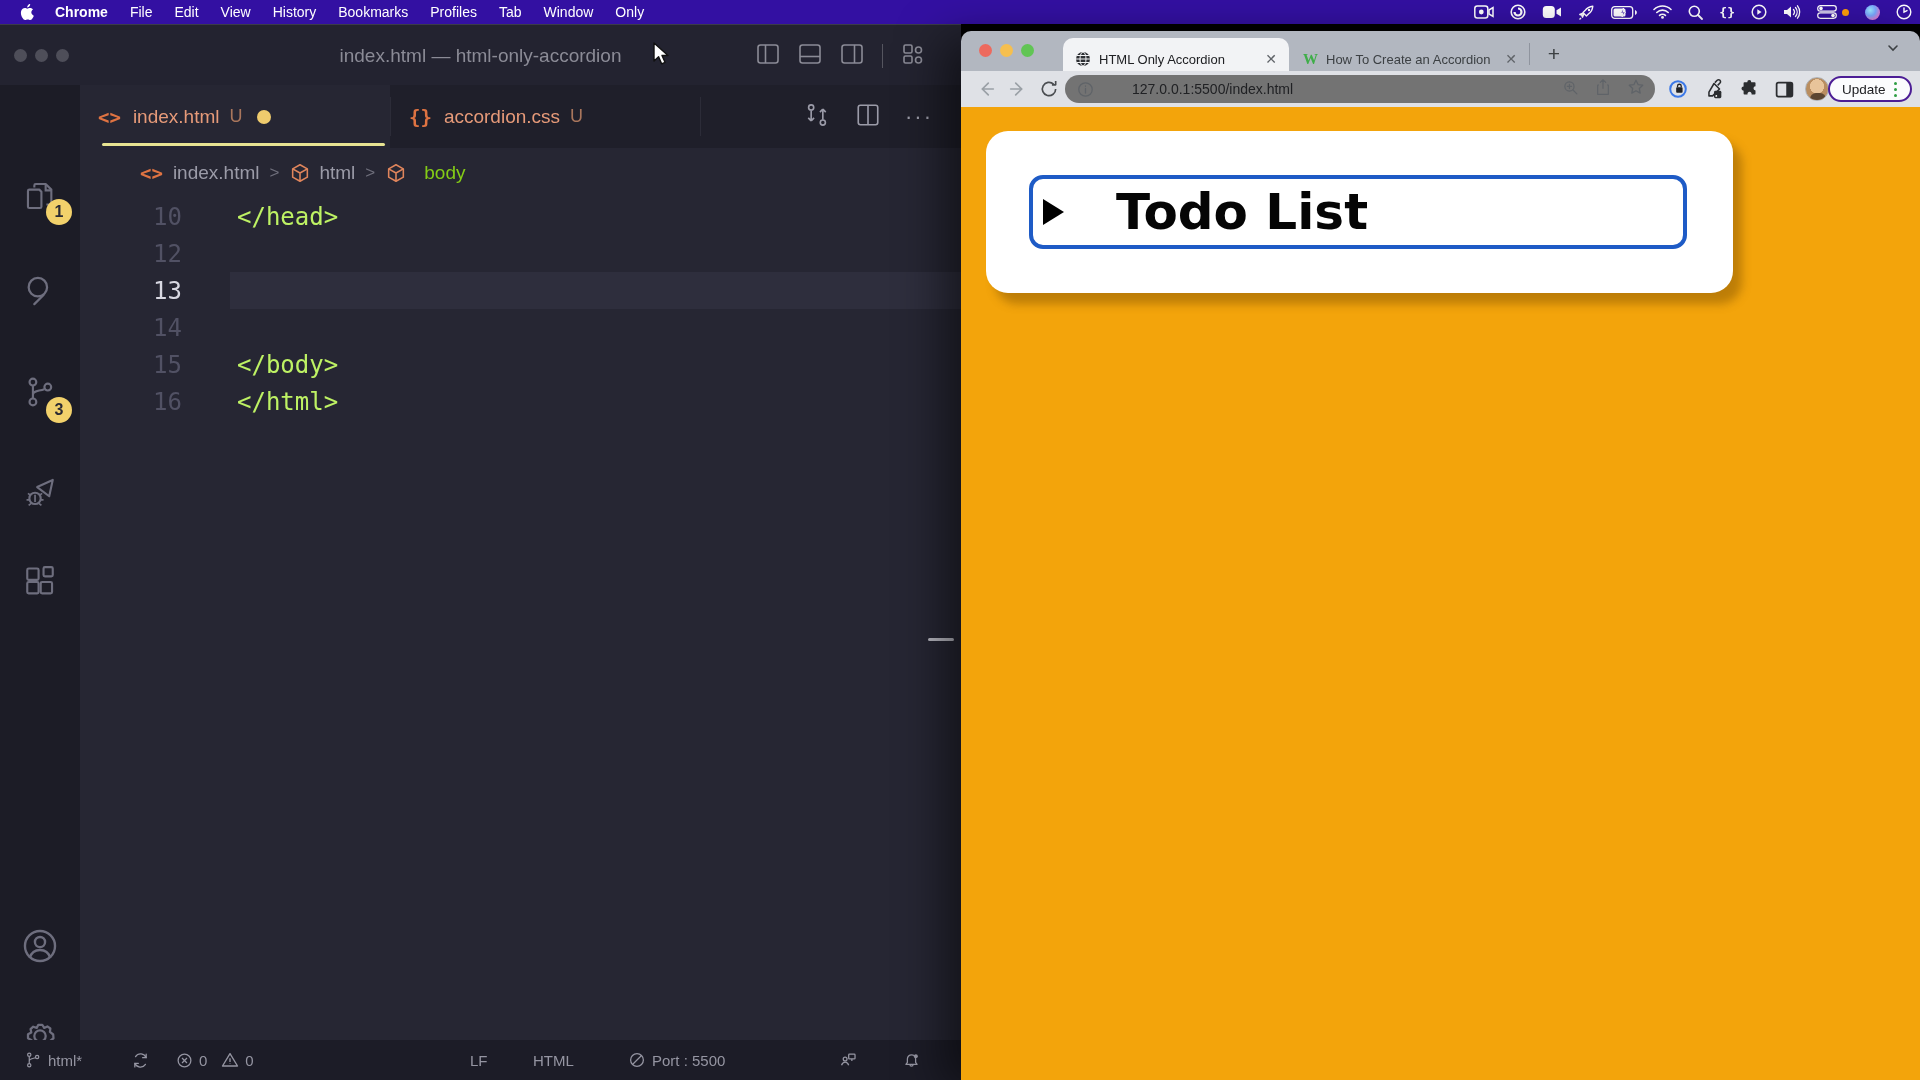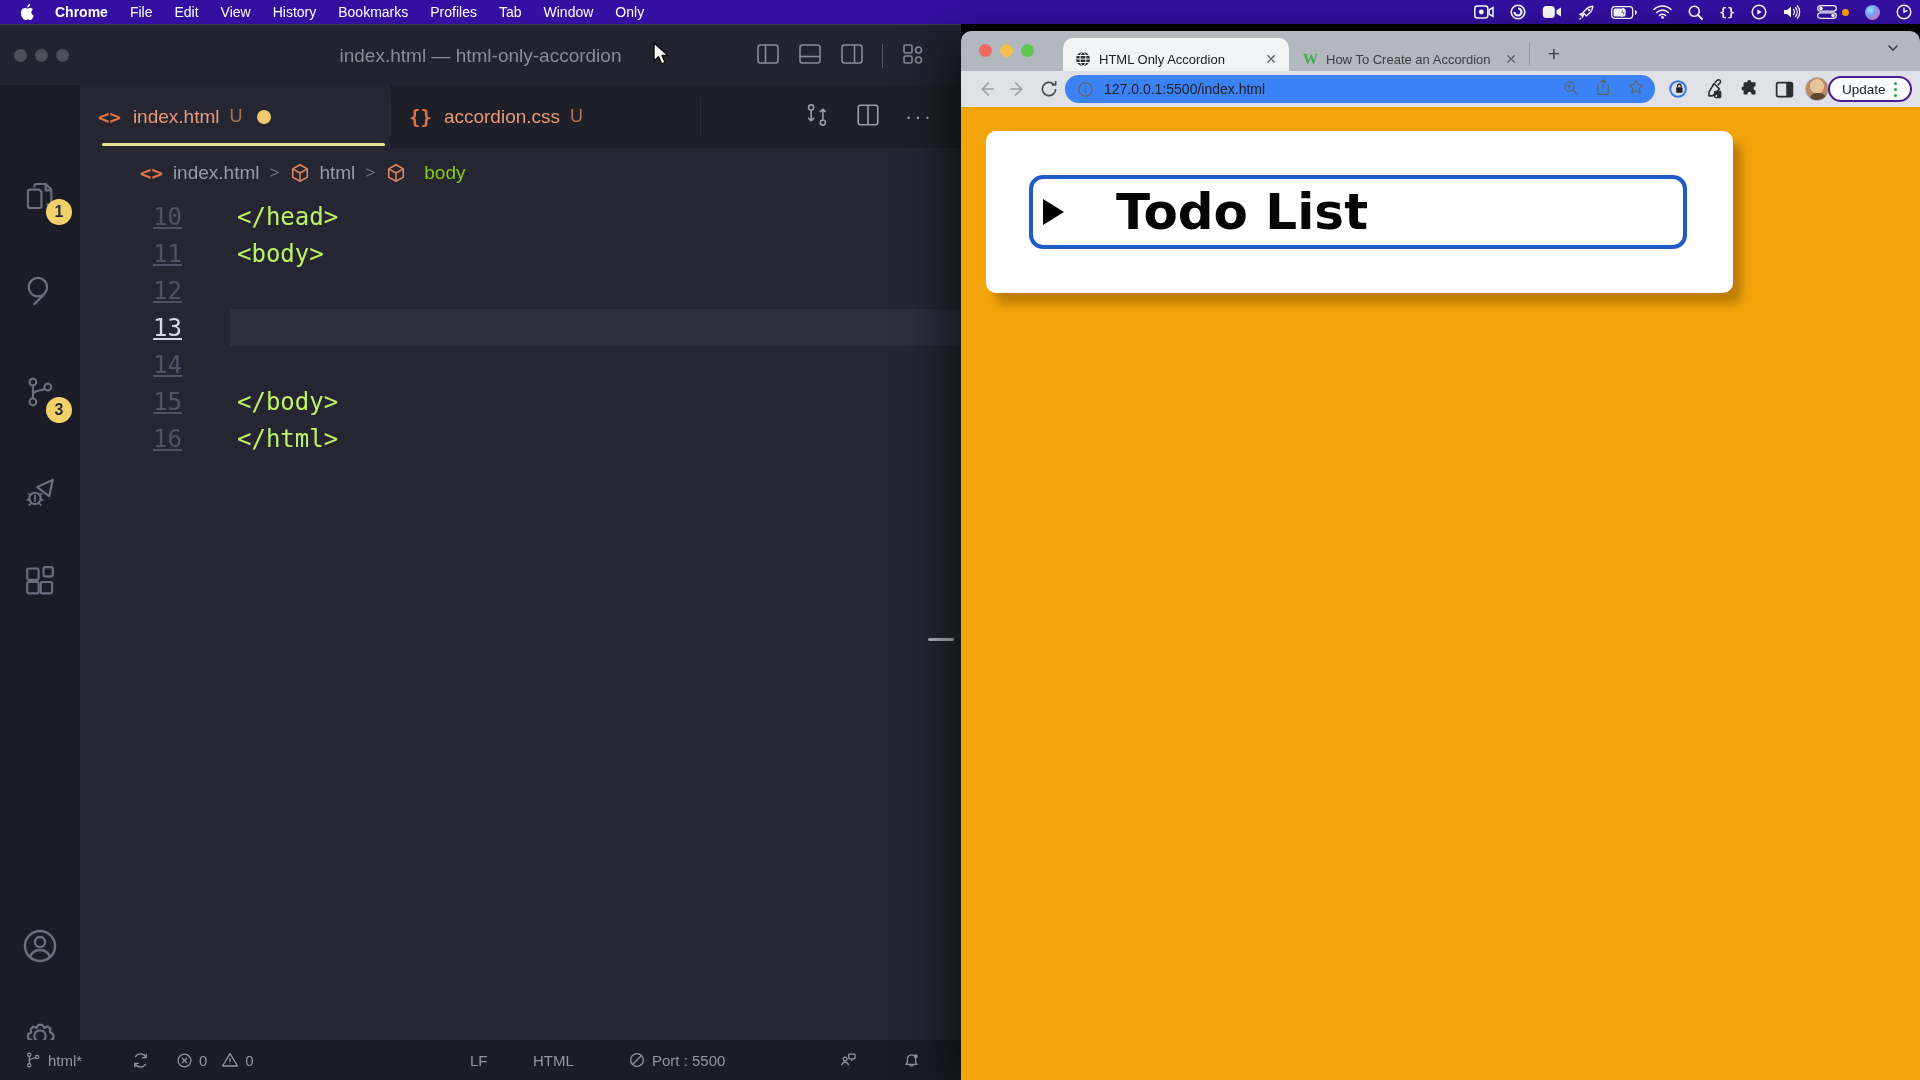--- a/index.html
+++ b/index.html
@@ -54,21 +54,21 @@
     display:flex; align-items:center; font-size:19px; color:#9b9ba8; }
   .breadcrumb .sep { margin:0 10px; color:#6f6f7c; font-size:17px; }
   .bc-first { margin-left:60px; }
   .bc-body { color:#84cc16;margin-left:9px; }
   .bc-ic { margin-right:8px; display:flex; }
 
   
   .code-area { position:absolute; left:80px; top:174px; width:881px; height:842px;
     font-family:"DejaVu Sans Mono", monospace; font-size:24px; }
   .crow { position:relative; height:37px; display:flex; align-items:center; }
-  .crow .ln { width:102px; text-align:right; color:#515164; flex:0 0 auto;text-decoration:underline; }
+  .crow .ln { width:102px; text-align:right; color:#515164; flex:0 0 auto; }
   .crow .ctext { padding-left:55px; color:#bef264; white-space:pre; }
   .crow.active .ln { color:#d8d8e2; }
   .active-band { position:absolute; left:150px; right:0; top:0; height:37px; background:#2e2e3d; }
   .sash { position:absolute; left:848px; top:440px; width:26px; height:3px; background:#b9b9c2; border-radius:2px; }
 
   
   .statusbar { position:absolute; left:0; top:1016px; width:961px; height:40px; background:#1c1c27;
     color:#9595a2; font-size:15px; }
   .sb-item { position:absolute; top:0; height:40px; display:flex; align-items:center; gap:6px; }
 
@@ -82,36 +82,36 @@
   .ctab .title { margin-left:8px; flex:1; overflow:hidden; white-space:nowrap; }
   .ctab .close { margin:0 12px; color:#5f6368; font-size:14px; }
   .wfav { color:#3fae49; font-weight:bold; font-size:15px; font-family:"Liberation Serif", serif; }
   .newtab { position:absolute; left:578px; top:8px; width:30px; height:30px; display:flex; align-items:center; justify-content:center;
     font-size:21px; color:#3c4043; }
   .tab-search { position:absolute; left:925px; top:10px; color:#3c4043; }
   .ctabsep { position:absolute; left:568px; top:12px; width:1px; height:22px; background:#8f949e; }
 
   .ctoolbar { position:absolute; left:0; top:40px; width:100%; height:36px; background:#dfe1e6; }
   .nav-ic { position:absolute; top:0; height:36px; display:flex; align-items:center; color:#9aa0a6; }
-  .urlpill { position:absolute; left:104px; top:4px; width:590px; height:28px; background:#3b82f6; border-radius:14px;
-    display:flex; align-items:center; }
+  .urlpill { position:absolute; left:104px; top:4px; width:590px; height:28px; background:#737373; border-radius:14px;
+    display:flex; align-items:center;gap:28px; }
   .url-text { margin-left:10px; font-size:14px; color:#202124; }
   .pill-right { position:absolute; right:10px; top:0; height:28px; display:flex; align-items:center; gap:16px; color:#5f6368; }
   .ext-ic { position:absolute; top:0; height:36px; display:flex; align-items:center; }
   .avatar { width:24px; height:24px; border-radius:50%;
     background:radial-gradient(circle at 50% 38%, #e8c49a 0 40%, #b98d5f 41% 100%); border:1px solid #aeb2b8; position:relative; overflow:hidden; }
   .avatar:after { content:""; position:absolute; left:4px; bottom:-2px; width:16px; height:9px; border-radius:6px 6px 0 0; background:#5c4631; }
   .update-btn { position:absolute; left:867px; top:5px; width:84px; height:26px; border:2px solid #4c1d95; border-radius:13px;
     background:#fbfcfd; display:flex; align-items:center; }
   .update-btn .txt { margin-left:12px; font-size:13.5px; color:#202124; }
   .gdots { margin-left:8px; display:flex; flex-direction:column; gap:3px; }
   .gdots i { width:3px; height:3px; border-radius:50%; background:#2f9e44; }
 
   .cpage { position:absolute; left:0; top:76px; width:100%; height:973px; background:#F3A40B; }
-  .card { position:absolute; left:25px; top:24px; width:747px; height:162px; background:#fff; border-radius:10px;
+  .card { position:absolute; left:25px; top:24px; width:747px; height:162px; background:#fff; border-radius:22px;
     box-shadow:9px 11px 10px rgba(90,55,0,.35);text-align:center; }
   .acc-summary { position:absolute; left:43px; top:44px; width:658px; height:74px; border:4px solid #1E5BC6;
     border-radius:14px; display:flex; align-items:center; }
   .acc-marker { width:0; height:0; border-left:21px solid #000; border-top:13px solid transparent;
     border-bottom:13px solid transparent; margin-left:10px; }
   .acc-title { margin-left:52px; font-family:"DejaVu Sans", sans-serif; font-weight:bold; font-size:50px; color:#050505; }
 
   
   .cursor { position:absolute; left:652px; top:42px; }
 </style>
@@ -350,24 +350,20 @@
       </span>
     <span class="bc-body">body</span>
   </div>
 
   <div class="code-area">
     <div class="crow">
         <span class="ln">10</span>
         <span class="ctext">&lt;/head&gt;</span>
       </div>
     <div class="crow">
-        <span class="ln">11</span>
-        <span class="ctext">&lt;body&gt;</span>
-      </div>
-    <div class="crow">
         <span class="ln">12</span>
         <span class="ctext"></span>
       </div>
     <div class="crow active">
         <span class="active-band"></span>
         <span class="ln">13</span>
         <span class="ctext"></span>
       </div>
     <div class="crow">
         <span class="ln">14</span>

